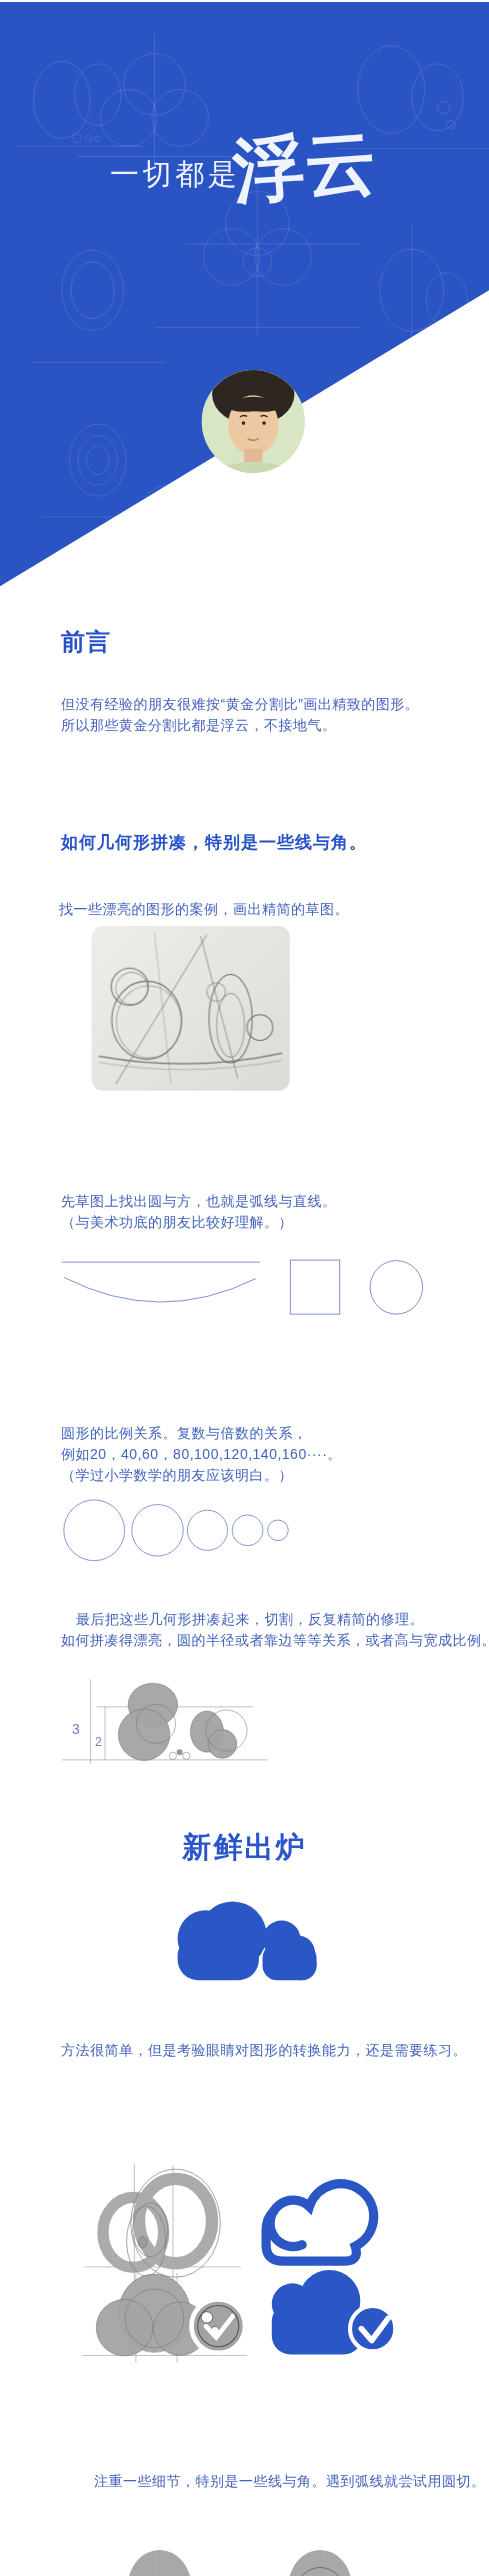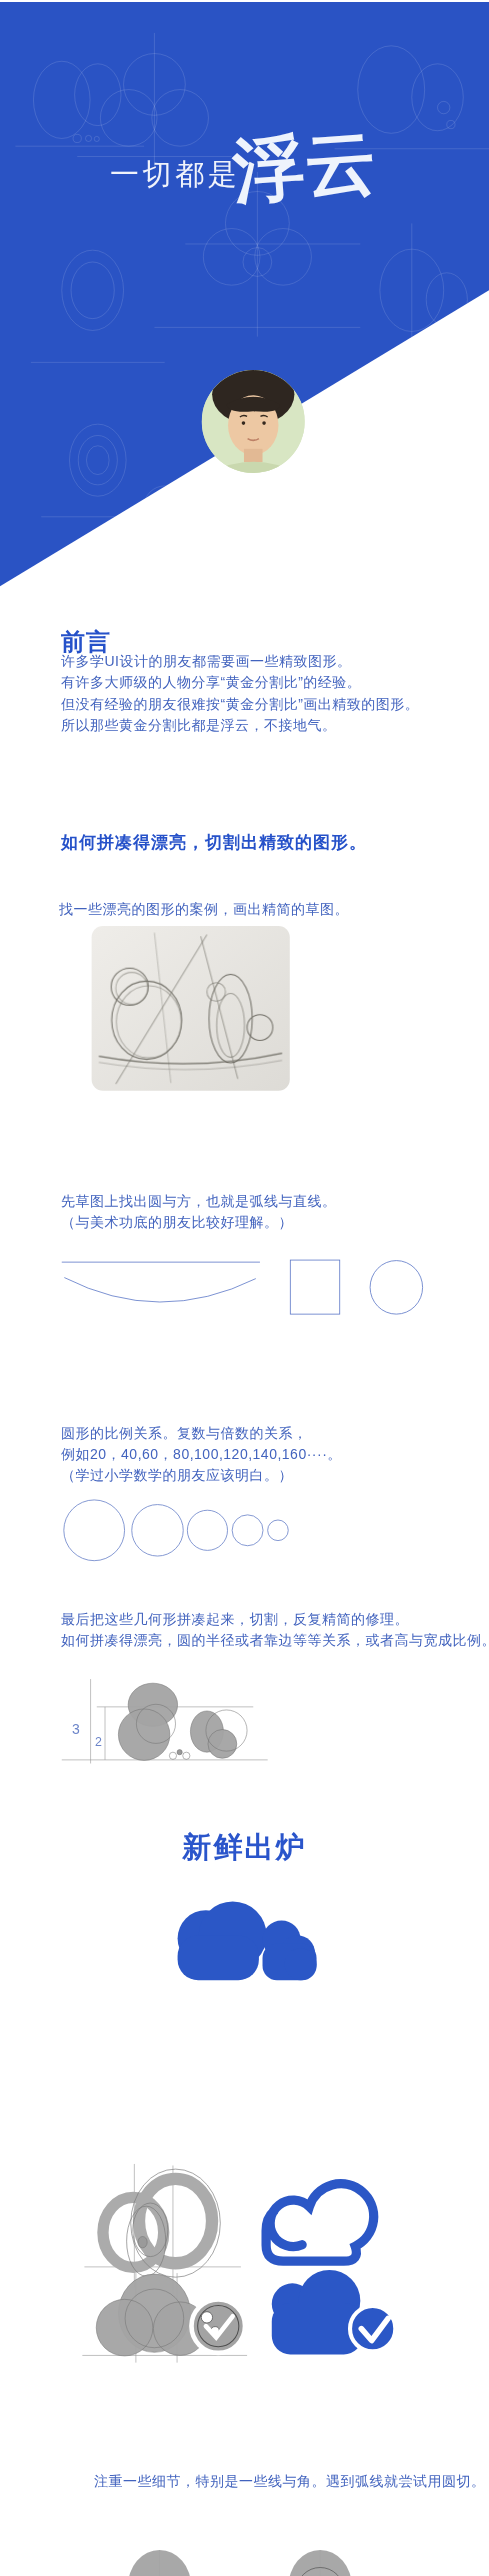--- a/index.html
+++ b/index.html
@@ -341,38 +341,37 @@
 
   <g>
     <polygon points="950,6588 950,8000 0,8000 0,7415" fill="#2A53C4"></polygon>
   </g>
 </svg>
 
 <div class="t title-light">一切都是</div>
 <div class="t title-bold">浮云</div>
 
 <div class="t h-big" style="left:61px;top:614px;margin-top:12px;">前言</div>
-<div class="t body-line" style="left:61px;top:653px;">许多学UI设计的朋友都需要画一些精致图形。</div>
-<div class="t body-line" style="left:61px;top:674px;">有许多大师级的人物分享“黄金分割比”的经验。</div>
 <div class="t body-line" style="left:61px;top:696px;">但没有经验的朋友很难按“黄金分割比”画出精致的图形。</div>
 <div class="t body-line" style="left:61px;top:717px;">所以那些黄金分割比都是浮云，不接地气。</div>
 
-<div class="t h-mid" style="left:61px;top:831px;">如何拼凑得漂亮，切割出精致的图形。</div>
+<div class="t h-mid" style="left:61px;top:831px;">如何几何形拼凑，特别是一些线与角。</div>
 <div class="t body-line" style="left:59px;top:901px;">找一些漂亮的图形的案例，画出精简的草图。</div>
 
 <div class="t body-line" style="left:61px;top:1193px;">先草图上找出圆与方，也就是弧线与直线。</div>
 <div class="t body-line" style="left:61px;top:1214px;">（与美术功底的朋友比较好理解。）</div>
 
 <div class="t body-line" style="left:61px;top:1425px;">圆形的比例关系。复数与倍数的关系，</div>
 <div class="t body-line" style="left:61px;top:1446px;">例如20，40,60，80,100,120,140,160····。</div>
 <div class="t body-line" style="left:61px;top:1467px;">（学过小学数学的朋友应该明白。）</div>
 
-<div class="t body-line" style="left:61px;top:1611px;">最后把这些几何形拼凑起来，切割，反复精简的修理。</div>
+<div class="t body-line" style="left:76px;top:1611px;">最后把这些几何形拼凑起来，切割，反复精简的修理。</div>
 <div class="t body-line" style="left:61px;top:1632px;">如何拼凑得漂亮，圆的半径或者靠边等等关系，或者高与宽成比例。.</div>
 
 <div class="t dim" style="left:72px;top:1721px;font-size:14px;">3</div>
 <div class="t dim" style="left:95px;top:1735px;font-size:12.4px;">2</div>
 
 <div class="t fresh-title">新鲜出炉</div>
+<div class="t body-line" style="left:61px;top:2042px;">方法很简单，但是考验眼睛对图形的转换能力，还是需要练习。</div>
 <div class="t body-line" style="left:94px;top:2473px;">注重一些细节，特别是一些线与角。遇到弧线就尝试用圆切。</div>
 
 </div>
 
 
 </body></html>

